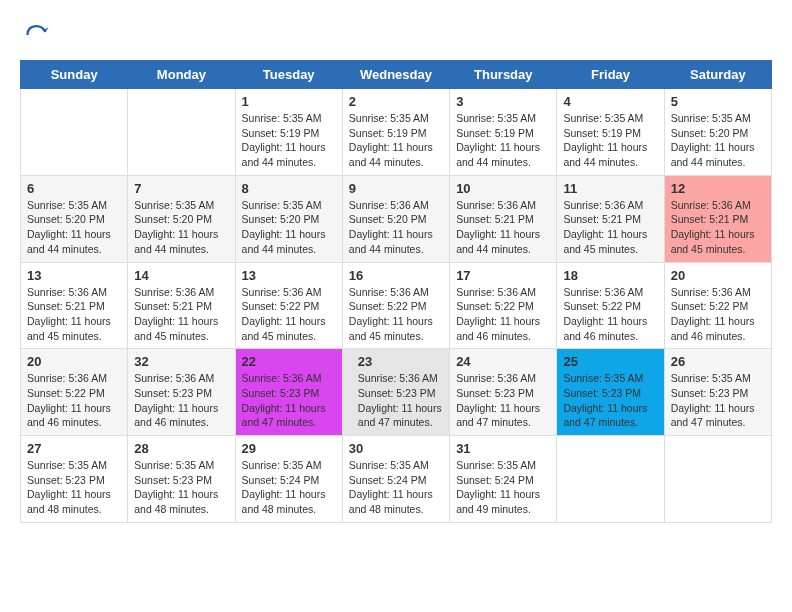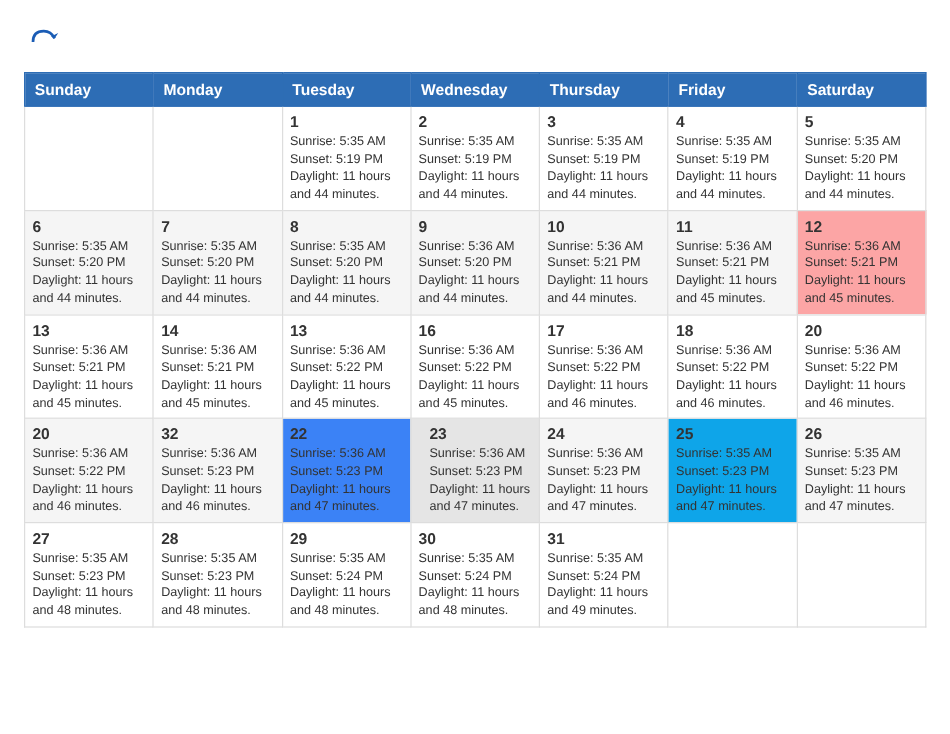--- a/index.html
+++ b/index.html
@@ -53,21 +53,21 @@
       color: #555;
     }
     .calendar {
       width: 100%;
       border-collapse: collapse;
       border: 1px solid #ccc;
     }
     .calendar th {
       background-color: #2d6db5;
       color: #fff;
-      text-align: left;
+      text-align: center;
       padding: 6px 8px;
       font-size: 13px;
       border: 1px solid #2d6db5;
     }
     .calendar td {
       vertical-align: top;
       padding: 5px 6px;
       border: 1px solid #ddd;
       width: calc(100% / 7);
       background: #fff;
@@ -253,21 +253,21 @@
           <div class="day-info" style="white-space: pre-line;">Sunrise: 5:36 AM
 Sunset: 5:22 PM
 Daylight: 11 hours and 46 minutes.</div>
         </td>
         <td style="background: rgb(245, 245, 245);">
           <span class="day-number">32</span>
           <div class="day-info" style="white-space: pre-line;">Sunrise: 5:36 AM
 Sunset: 5:23 PM
 Daylight: 11 hours and 46 minutes.</div>
         </td>
-        <td style="background: #3b82f6;">
+        <td style="background: #d946ef;">
           <span class="day-number">22</span>
           <div class="day-info" style="white-space: pre-line;">Sunrise: 5:36 AM
 Sunset: 5:23 PM
 Daylight: 11 hours and 47 minutes.</div>
         </td>
         <td style="background: #e5e5e5; padding-left: 15px;">
           <span class="day-number">23</span>
           <div class="day-info" style="white-space: pre-line;">Sunrise: 5:36 AM
 Sunset: 5:23 PM
 Daylight: 11 hours and 47 minutes.</div>

